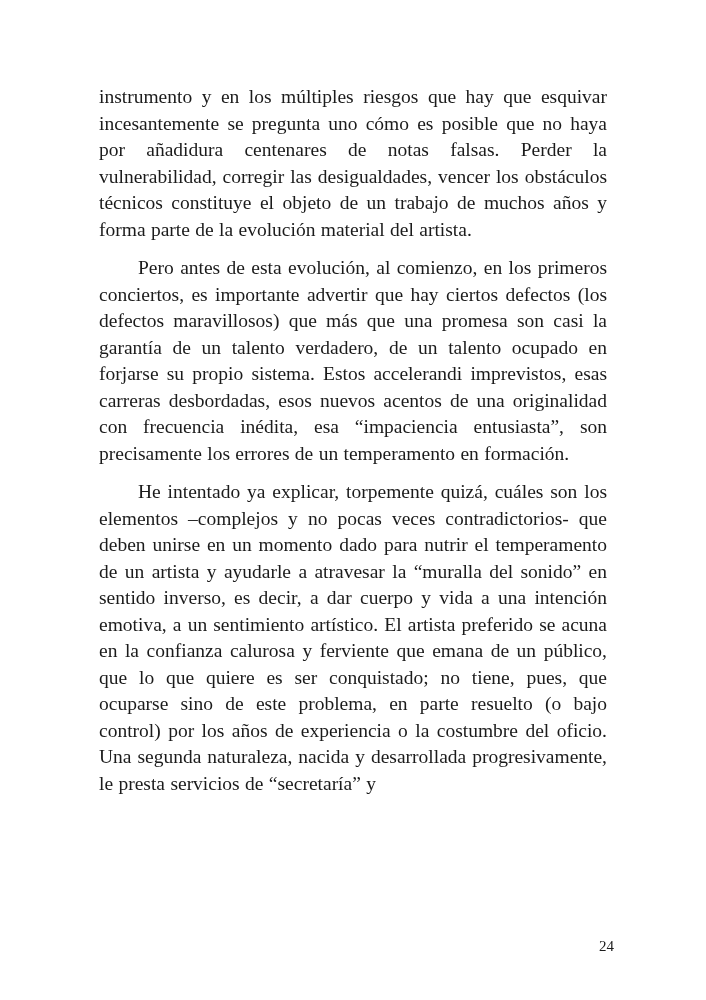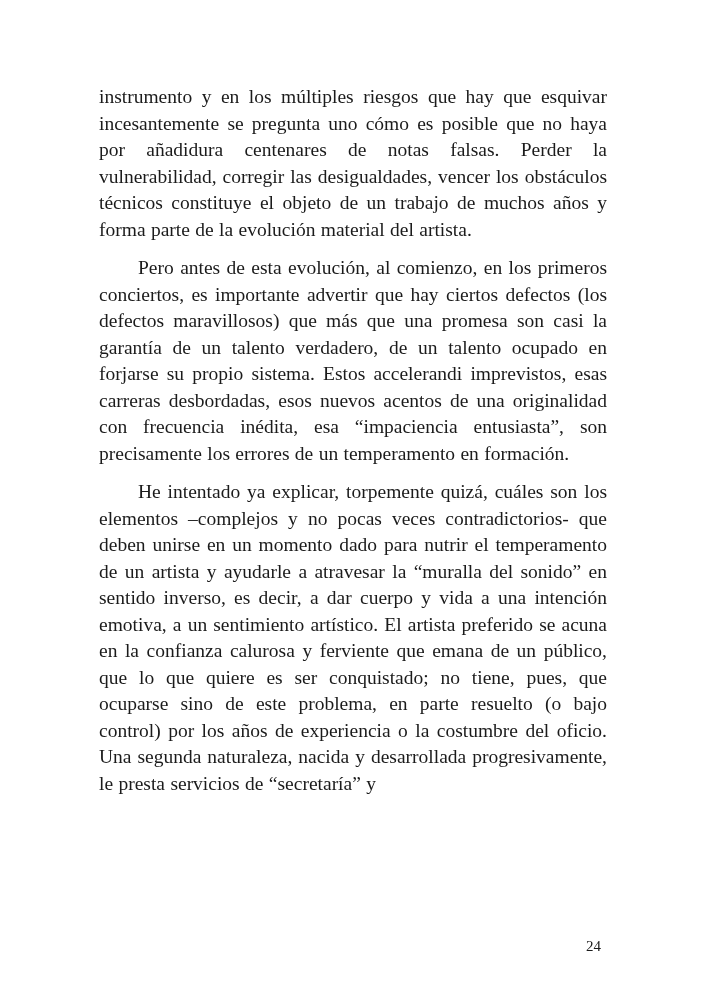--- a/index.html
+++ b/index.html
@@ -33,21 +33,21 @@
     word-spacing: 0.5px;
   }
   p.para.indent {
     text-indent: 39px;
   }
   p.para .seg-italic {
   }
   .page-number {
     position: absolute;
     top: 937px;
-    right: 105px;
+    right: 92px;
     font-size: 15px;
     line-height: 18px;
     color: #1b1b1b;
   }
 </style>
 </head>
 <body>
 
 <div class="sheet">
   <div class="text-block">

